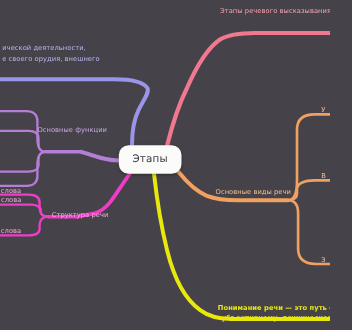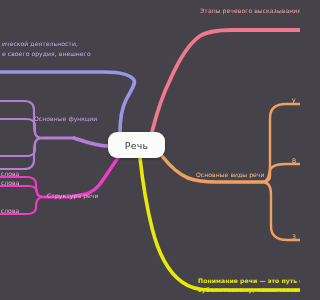--- a/index.html
+++ b/index.html
@@ -86,21 +86,21 @@
 
       <path d="M162,156 C170,166 178,174 188,178 C196,181 204,182 216,182 L262,182" stroke="#f0a060" stroke-width="3.6"></path>
       <path d="M262,182 C268,182 270,176 270,164 L270,118 C270,108 276,104 286,104 L300,104" stroke="#f0a060" stroke-width="2.4"></path>
       <path d="M262,182 C268,182 270,180 270,176 L270,172 C270,167 276,164 286,164 L300,164" stroke="#f0a060" stroke-width="2.4"></path>
       <path d="M262,182 C268,182 271,186 271,194 L271,226 C271,236 277,240 287,240 L300,240" stroke="#f0a060" stroke-width="2.4"></path>
 
     </g>
   </svg>
 
   <div id="root-node">
-    <span>Речь</span>
+    <span>Этапы</span>
   </div>
 
   <div class="lbl" style="left:34px; top:115px; color:#c6a6e0;">Основные функции</div>
 
   <div class="lbl two" style="left:2px; top:40px; color:#b9b4f2;">ической деятельности,</div>
   <div class="lbl two" style="left:2px; top:50px; color:#b9b4f2;">е своего орудия, внешнего</div>
 
   <div class="lbl" style="left:200px; top:7px; color:#f2a0ad;">Этапы речевого высказывания</div>
 
   <div class="lbl" style="left:47px; top:192px; color:#f5a8df;">Структура речи</div>

